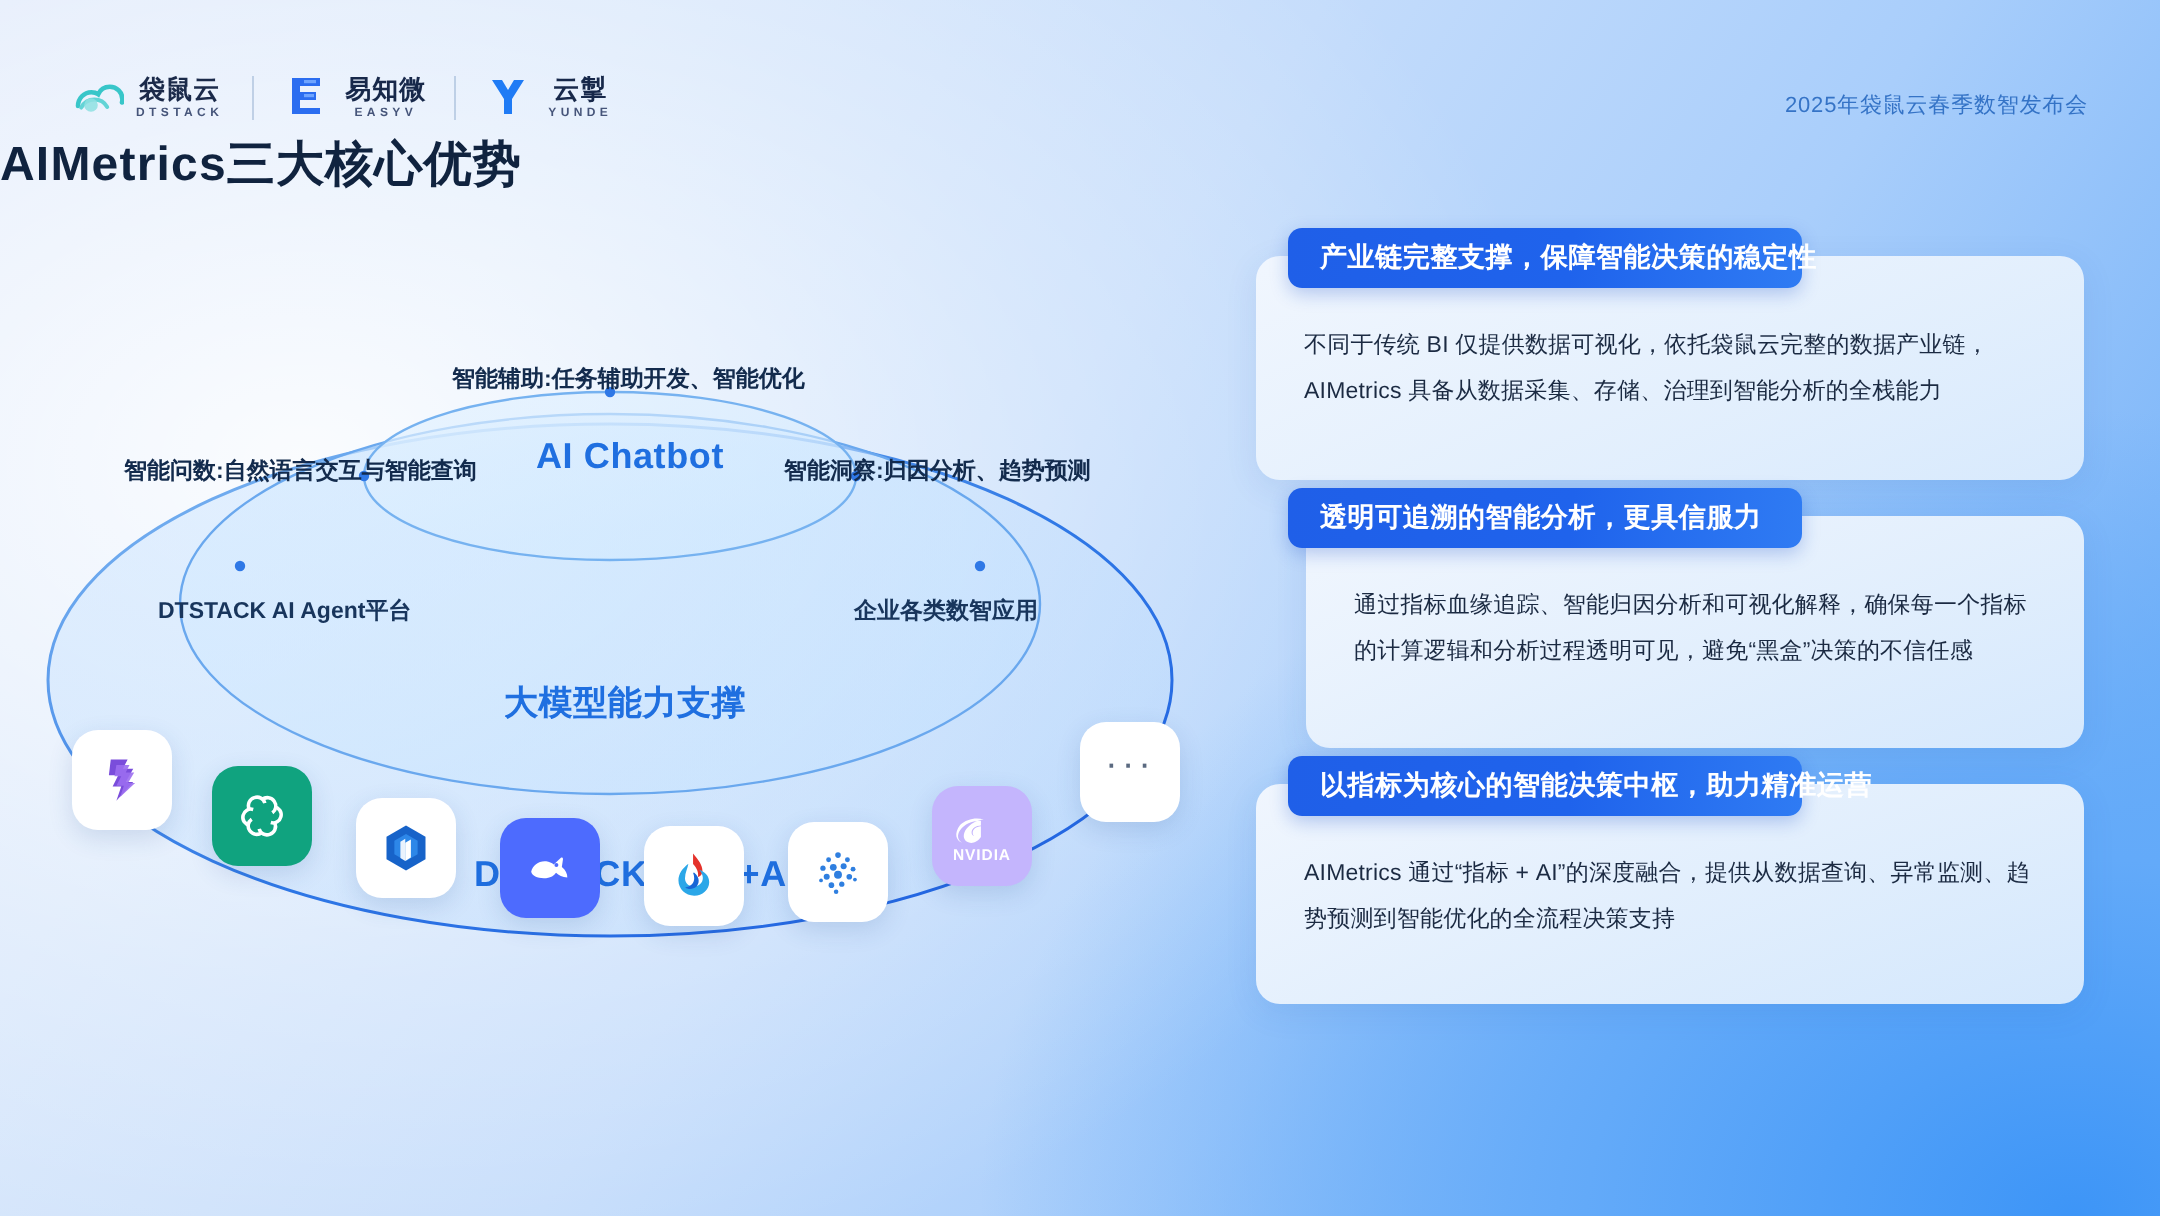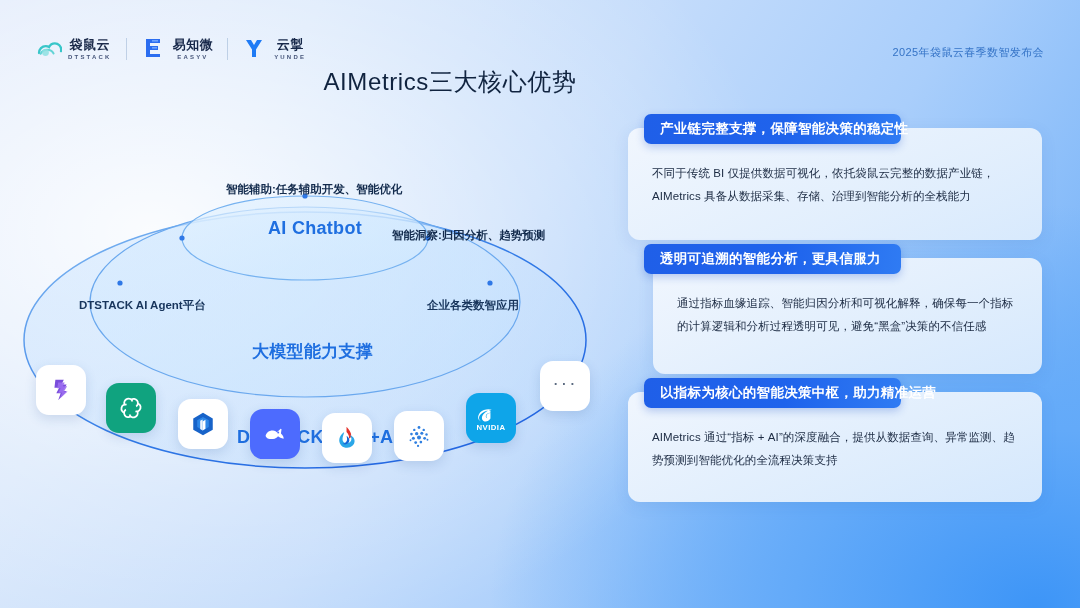--- a/index.html
+++ b/index.html
@@ -19,22 +19,22 @@
   .logo:first-child{ padding-left:0; }
   .logo-sep{ width:1px; height:22px; background:rgba(90,130,180,.30); }
   .lg-mark{ width:26px; height:26px; flex:0 0 26px; position:relative; }
   .lg-txt{ display:flex; flex-direction:column; line-height:1;text-align:center; }
   .lg-cn{ font-size:13px; font-weight:700; color:#1b2a4a; letter-spacing:.5px; }
   .lg-en{ font-size:6px; font-weight:700; color:#46557a; letter-spacing:2.2px; margin-top:3px; }
   .lg-cn.v2{ color:#17284a; }
   .event-tag{ position:absolute; right:36px; top:45px; font-size:11px; color:#2f6fc4; letter-spacing:.4px; opacity:.95; }
 
   .page-title{
-    position:absolute; top:66px; left:0; width:900px; text-align:center;
-    font-size:24px; font-weight:400; color:#10233f; letter-spacing:.6px;
+    position:absolute; top:66px; left:0; width:900px; text-align:left;
+    font-size:24px; font-weight:700; color:#10233f; letter-spacing:.6px;
   }
 
   
   .diagram{ position:absolute; left:22px; top:150px; width:600px; height:330px; }
   .diagram svg{ position:absolute; inset:0; }
 
   .dg-label{ position:absolute; font-size:11.5px; color:#132b4d; white-space:nowrap; font-weight:600; }
   .dg-label.thin{ font-weight:500; color:#18355c; }
   .dg-center{ position:absolute; white-space:nowrap; font-weight:700; color:#1f6fe0; letter-spacing:.3px; }
 
@@ -161,20 +161,21 @@
     <ellipse cx="283" cy="88" rx="123" ry="42" fill="url(#fillIn)" stroke="#76b2f0" stroke-width="1.2"></ellipse>
 
     <circle cx="283" cy="46" r="2.6" fill="#2f78e6"></circle>
     <circle cx="160" cy="88" r="2.6" fill="#2f78e6"></circle>
     <circle cx="406" cy="88" r="2.6" fill="#2f78e6"></circle>
     <circle cx="98" cy="133" r="2.6" fill="#2f78e6"></circle>
     <circle cx="468" cy="133" r="2.6" fill="#2f78e6"></circle>
   </svg>
 
   <div class="dg-label" id="lbl-assist">智能辅助:任务辅助开发、智能优化</div>
+  <div class="dg-label" id="lbl-ask">智能问数:自然语言交互与智能查询</div>
   <div class="dg-label" id="lbl-insight">智能洞察:归因分析、趋势预测</div>
   <div class="dg-label thin" id="lbl-agent">DTSTACK AI Agent平台</div>
   <div class="dg-label thin" id="lbl-app">企业各类数智应用</div>
 
   <div class="dg-center" id="c-chatbot">AI Chatbot</div>
   <div class="dg-center" id="c-data">DTSTACK Data+AI</div>
   <div class="dg-center" id="c-model">大模型能力支撑</div>
 </div>
 
 <div class="icons-row">
@@ -238,21 +239,21 @@
         <circle cx="23" cy="19.5" r="1.5"></circle>
           <circle cx="13.5" cy="24" r="1.5"></circle>
           <circle cx="19" cy="23.5" r="1.4"></circle>
         <circle cx="16" cy="27.5" r="1.2"></circle>
           <circle cx="8" cy="21.5" r="1"></circle>
           <circle cx="26" cy="21" r="1"></circle>
       </g>
     </svg>
   </div>
 
-  <div class="mico" style="left:444px; top:38px; background:#0ea5e9;">
+  <div class="mico" style="left:444px; top:38px; background:#c4b5fd;">
     <svg width="42" height="34" viewBox="0 0 46 36">
       <path d="M11 12c3.5-3.4 8.6-4.4 13-3.1-3.9.3-7.4 2.3-9.6 5.3-1.9 2.6-1.9 5.6.4 7 2.4 1.5 5.8.2 7.6-2.6V12.6c-2.6.2-4.5 1.6-4.5 3.6 0 .9.4 1.6 1.1 2-1-.2-1.7-1-1.7-2.1 0-2.1 2.3-3.8 5.1-3.8v-2.6c-4.4-.3-8.8 1.6-11.4 5.1-1.9 2.6-1.3 5.6 1.2 6.9-3.6-1.2-4.6-5.1-1.2-9.7z" fill="#ffffff"></path>
       <text x="23" y="31" font-size="8.5" font-family="'Liberation Sans',sans-serif" font-weight="700" fill="#ffffff" text-anchor="middle" letter-spacing="0.5">NVIDIA</text>
     </svg>
   </div>
 
   <div class="mico white" style="left:518px; top:6px; width:50px; height:50px;">
     <span style="font-size:19px; color:#5b6a80; letter-spacing:2px; line-height:1; margin-top:-8px;">···</span>
   </div>
 </div>

